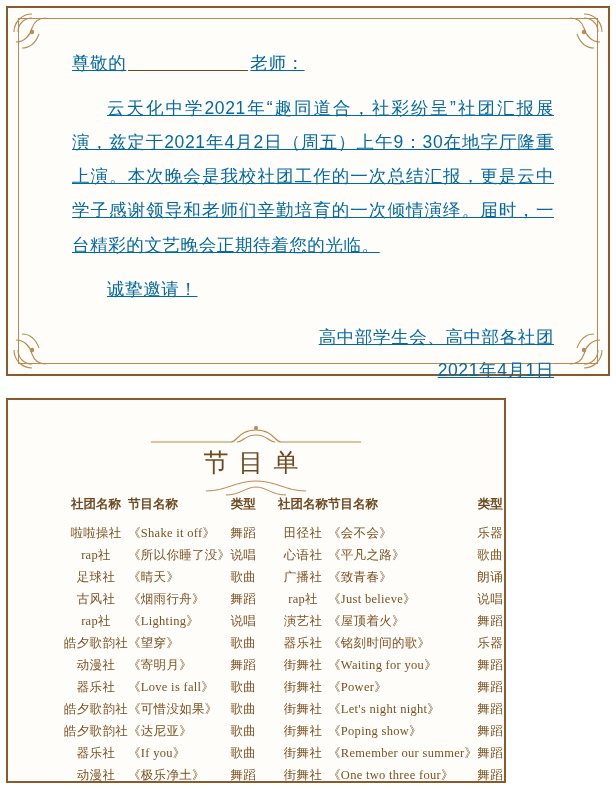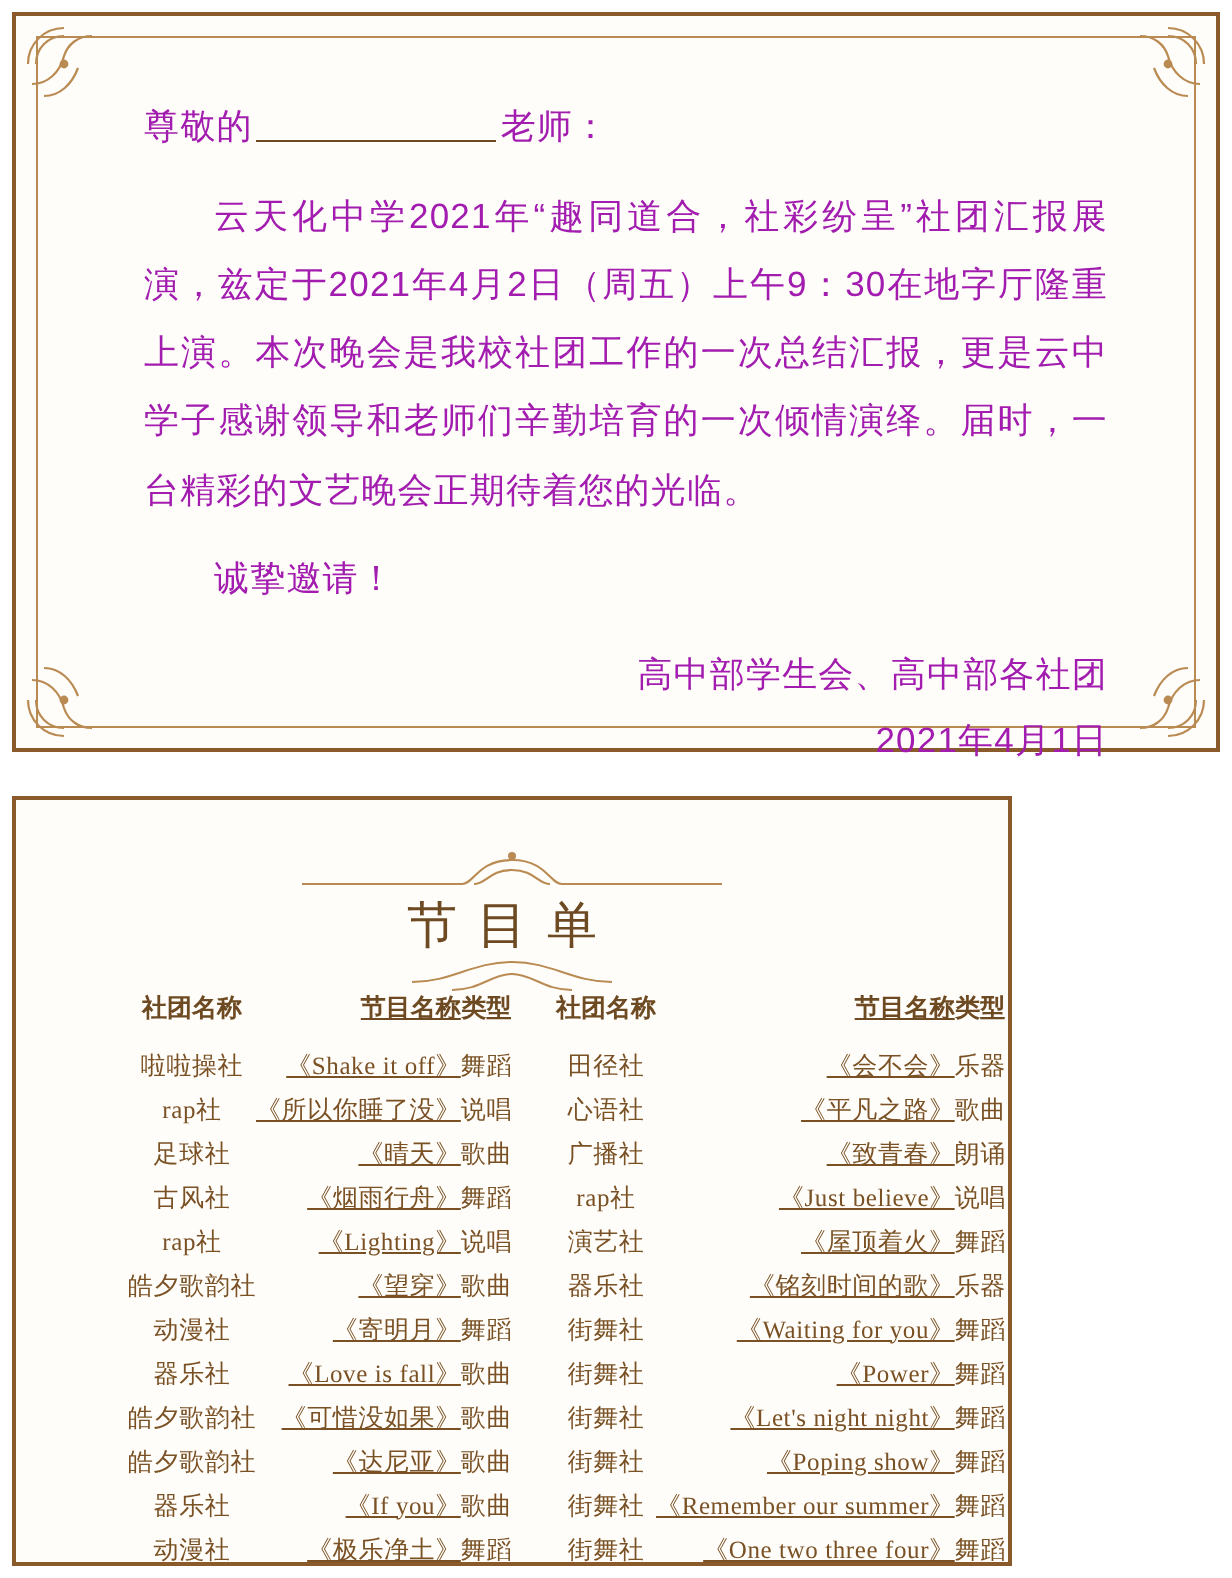--- a/index.html
+++ b/index.html
@@ -47,24 +47,25 @@
   .c-tl { left: 4px;  top: 4px; }
   .c-tr { right: 4px; top: 4px;  transform: scaleX(-1); }
   .c-bl { left: 4px;  bottom: 4px; transform: scaleY(-1); }
   .c-br { right: 4px; bottom: 4px; transform: scale(-1,-1); }
 
   .letter {
     position: absolute;
     left: 64px;
     top: 38px;
     right: 54px;
-    color: #a21caf;
+    color: #0369a1;
     font-size: 17.5px;
     line-height: 2.0;
     letter-spacing: 0.6px;
+    text-decoration: underline;
   }
   .salutation { white-space: nowrap; }
   .salutation .blank {
     display: inline-block;
     width: 120px;
     border-bottom: 1px solid #6d4a22;
     height: 1em;
     vertical-align: -2px;
     margin: 0 2px;
   }
@@ -130,21 +131,21 @@
     color: #6d4a22;
     white-space: nowrap;
   }
   table.prog td {
     padding: 2.5px 0;
     white-space: nowrap;
     font-family: "Liberation Serif", serif;
     letter-spacing: 0.3px;
   }
   .col-club  { width: 30%; text-align: center; margin-left: 20px; }
-  .col-name  { width: 47%; text-align: right; text-decoration: underline; }
+  .col-name  { width: 47%; text-align: left; }
   .col-type  { width: 23%; text-align: center; }
 </style>
 </head>
 <body>
 
 <div class="page">
 
   <div class="card">
     <div class="card-inner"></div>
 

